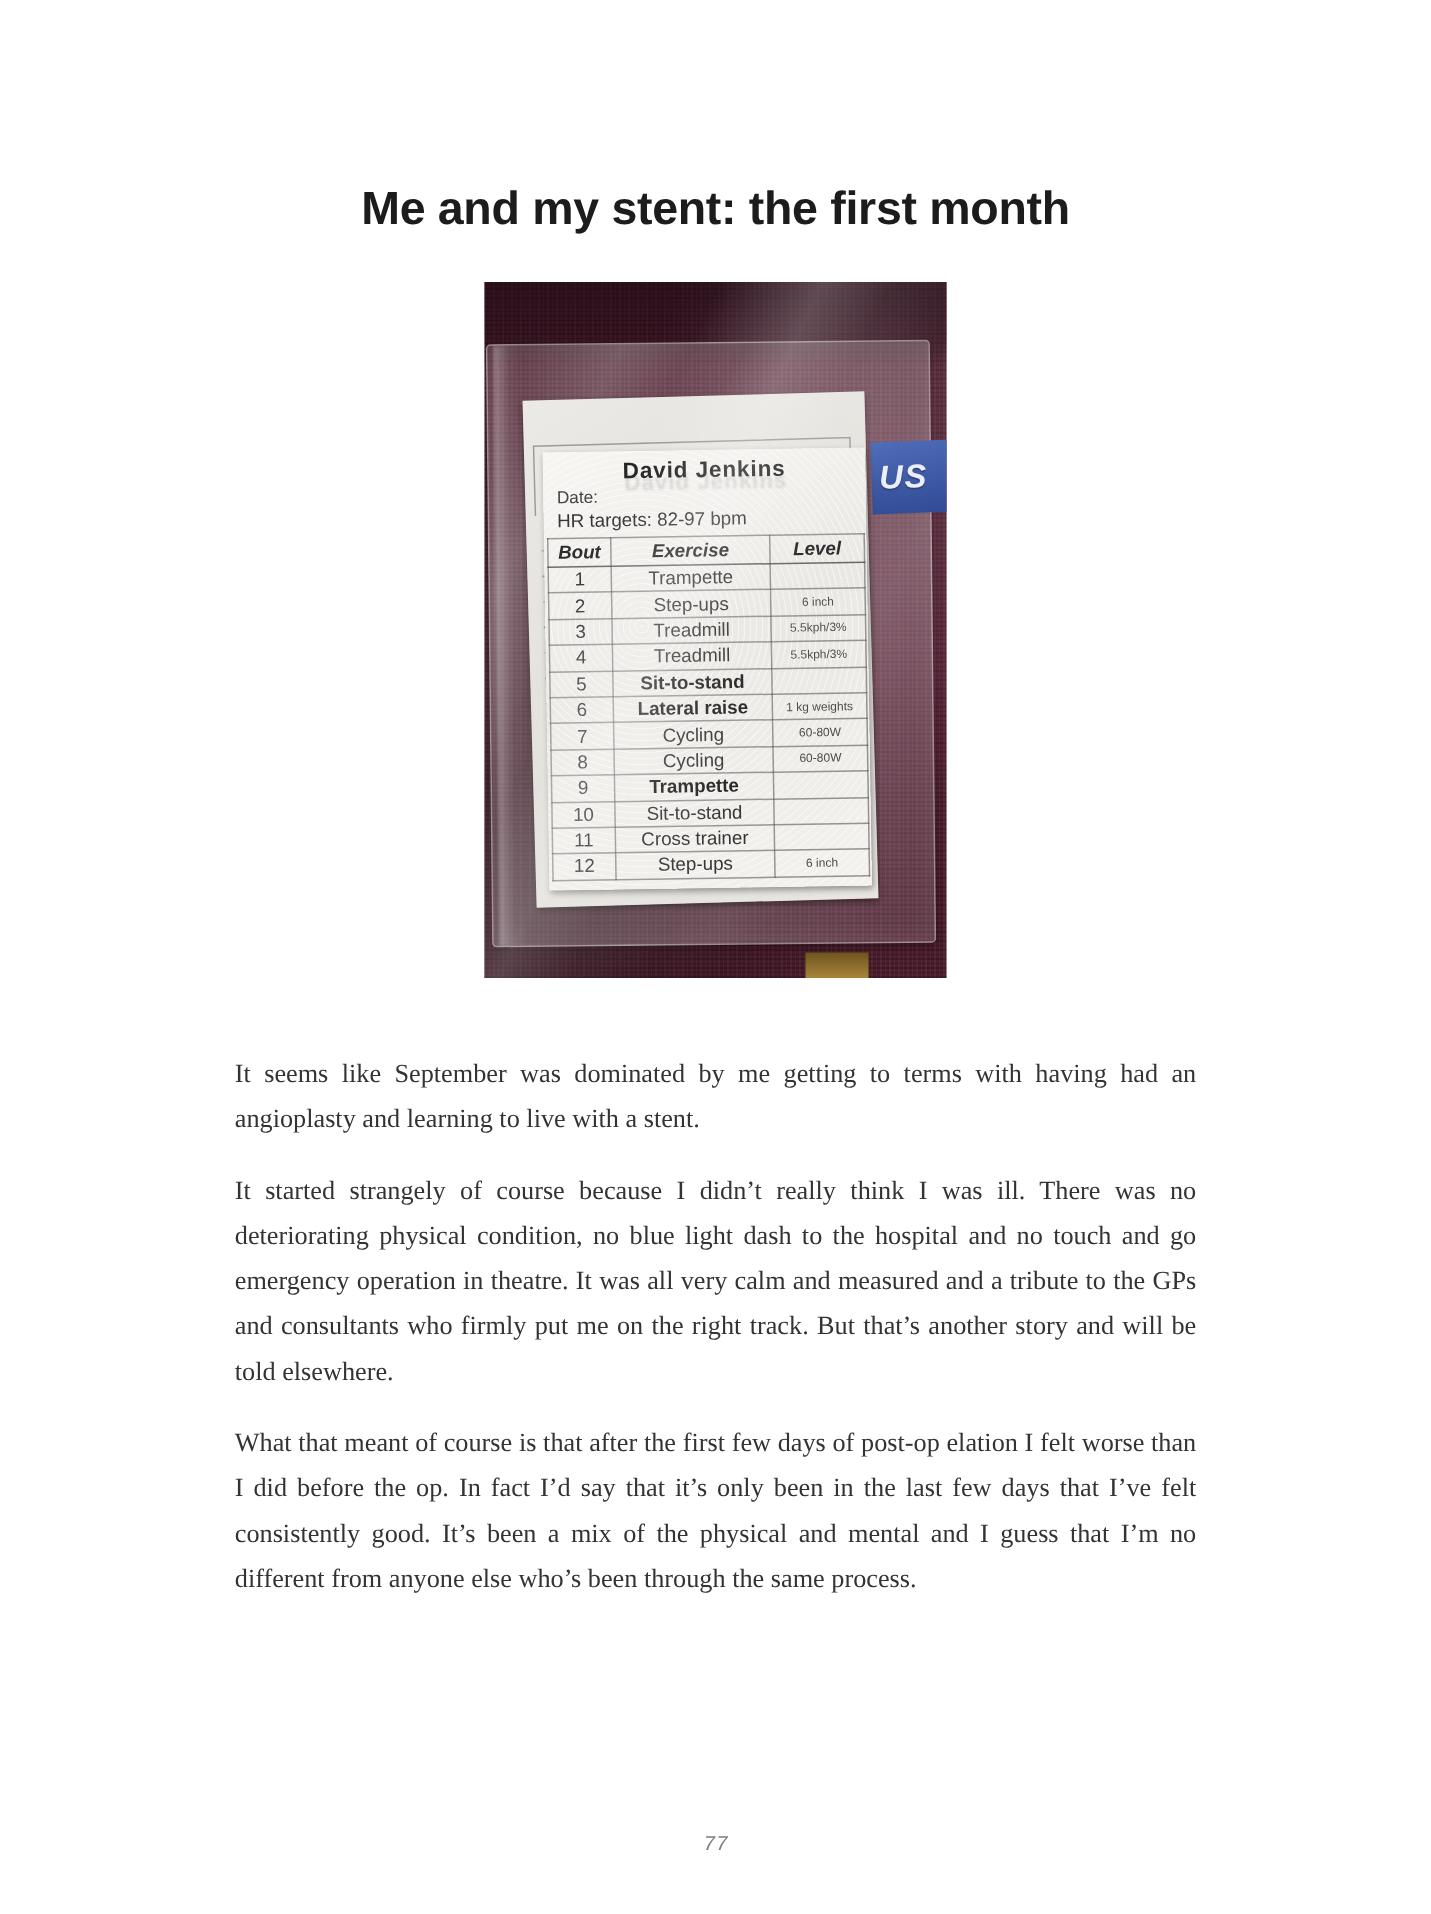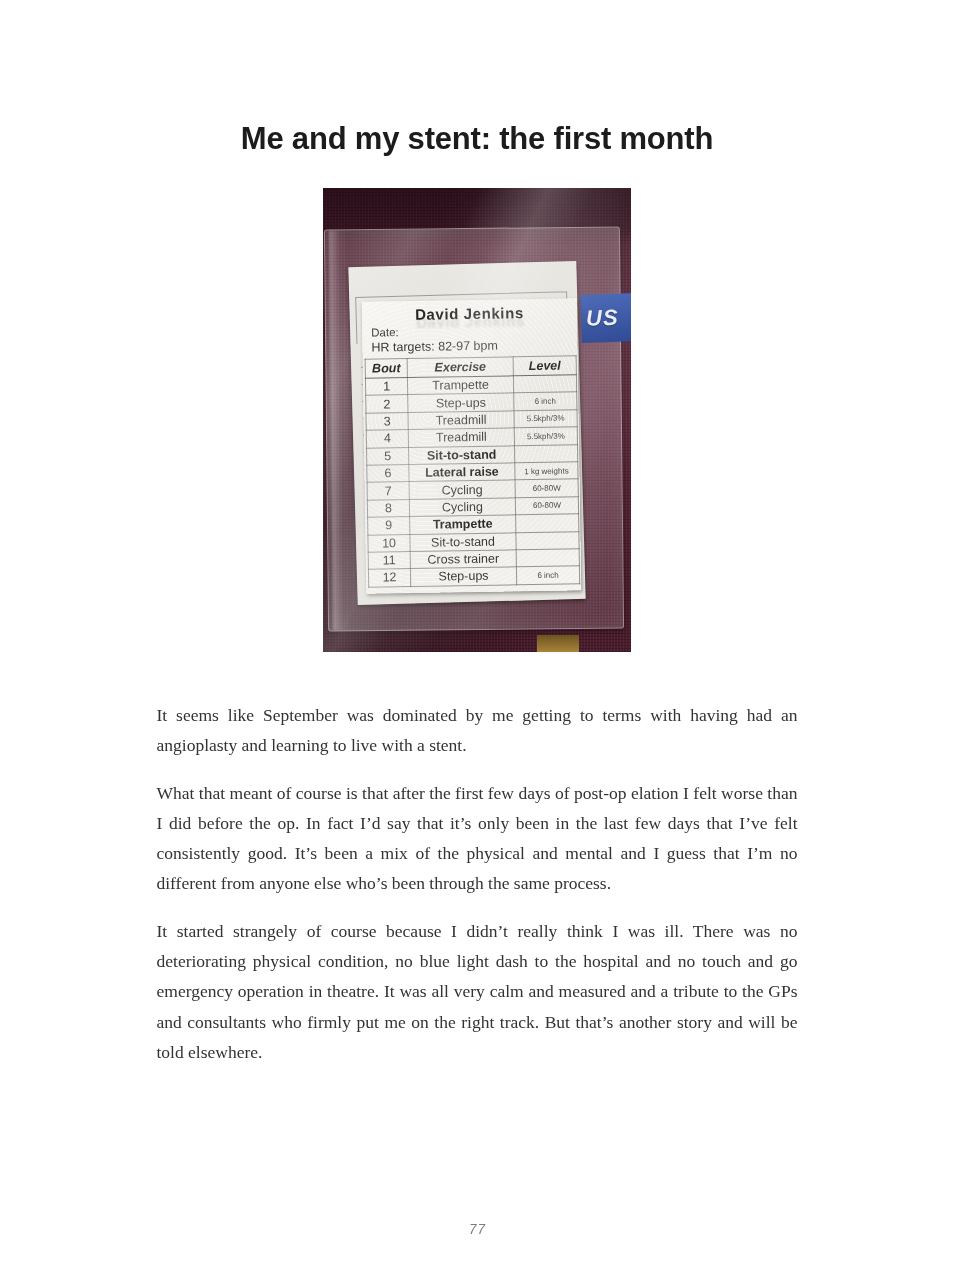--- a/index.html
+++ b/index.html
@@ -248,19 +248,19 @@
           </tr>
         </tbody>
       </table>
     </div>
 
     <div class="shine"></div>
   </div>
 
   <div class="content">
     <p>It seems like September was dominated by me getting to terms with having had an angioplasty and learning to live with a stent.</p>
+    <p>It started strangely of course because I didn’t really think I was ill. There was no deteriorating physical condition, no blue light dash to the hospital and no touch and go emergency operation in theatre. It was all very calm and measured and a tribute to the GPs and consultants who firmly put me on the right track. But that’s another story and will be told elsewhere.</p>
     <p>What that meant of course is that after the first few days of post-op elation I felt worse than I did before the op. In fact I’d say that it’s only been in the last few days that I’ve felt consistently good. It’s been a mix of the physical and mental and I guess that I’m no different from anyone else who’s been through the same process.</p>
-    <p>It started strangely of course because I didn’t really think I was ill. There was no deteriorating physical condition, no blue light dash to the hospital and no touch and go emergency operation in theatre. It was all very calm and measured and a tribute to the GPs and consultants who firmly put me on the right track. But that’s another story and will be told elsewhere.</p>
   </div>
 
   <div class="page-number">77</div>
 
 </div>
 
 </body></html>

